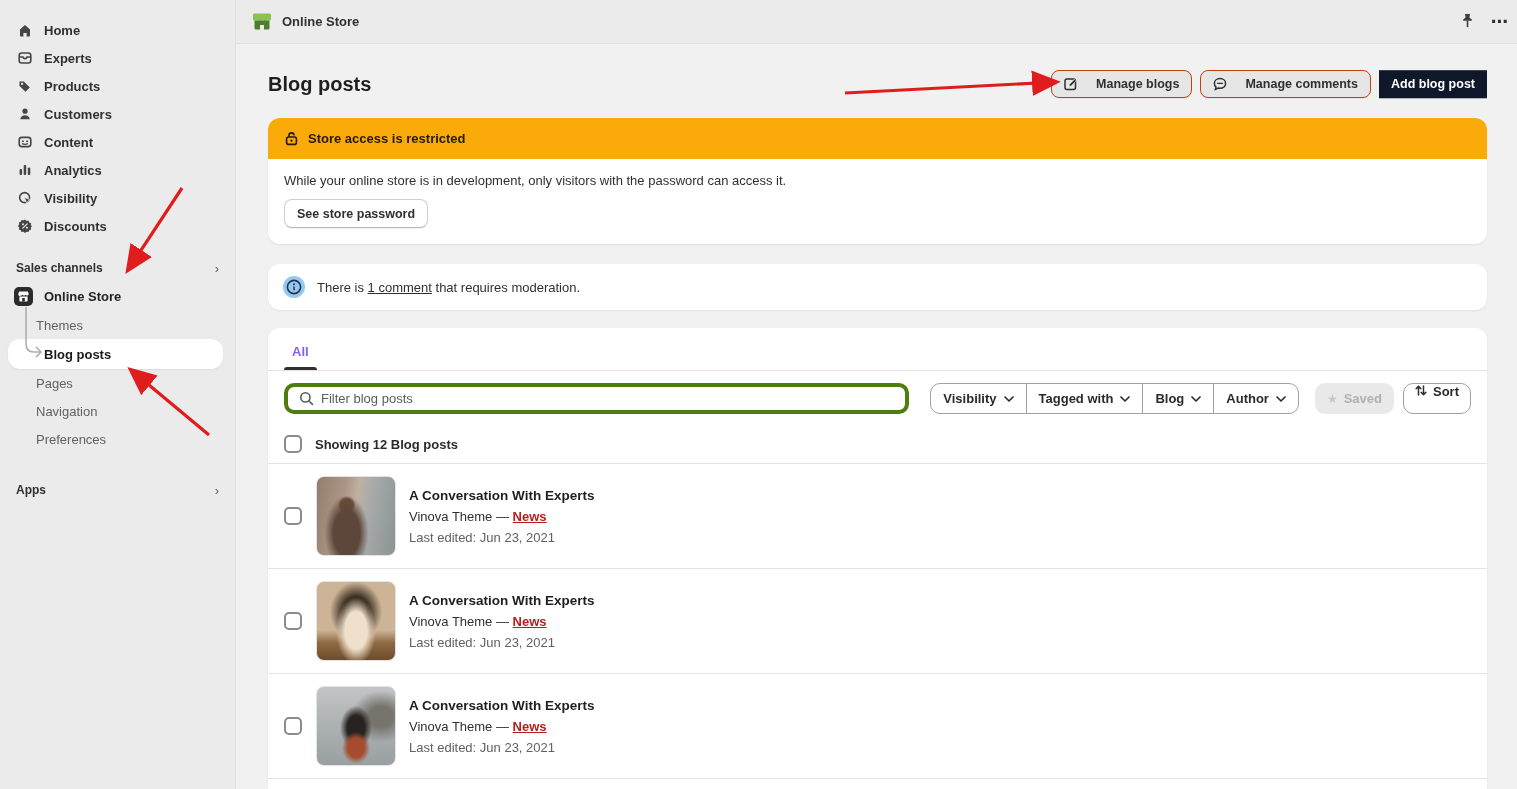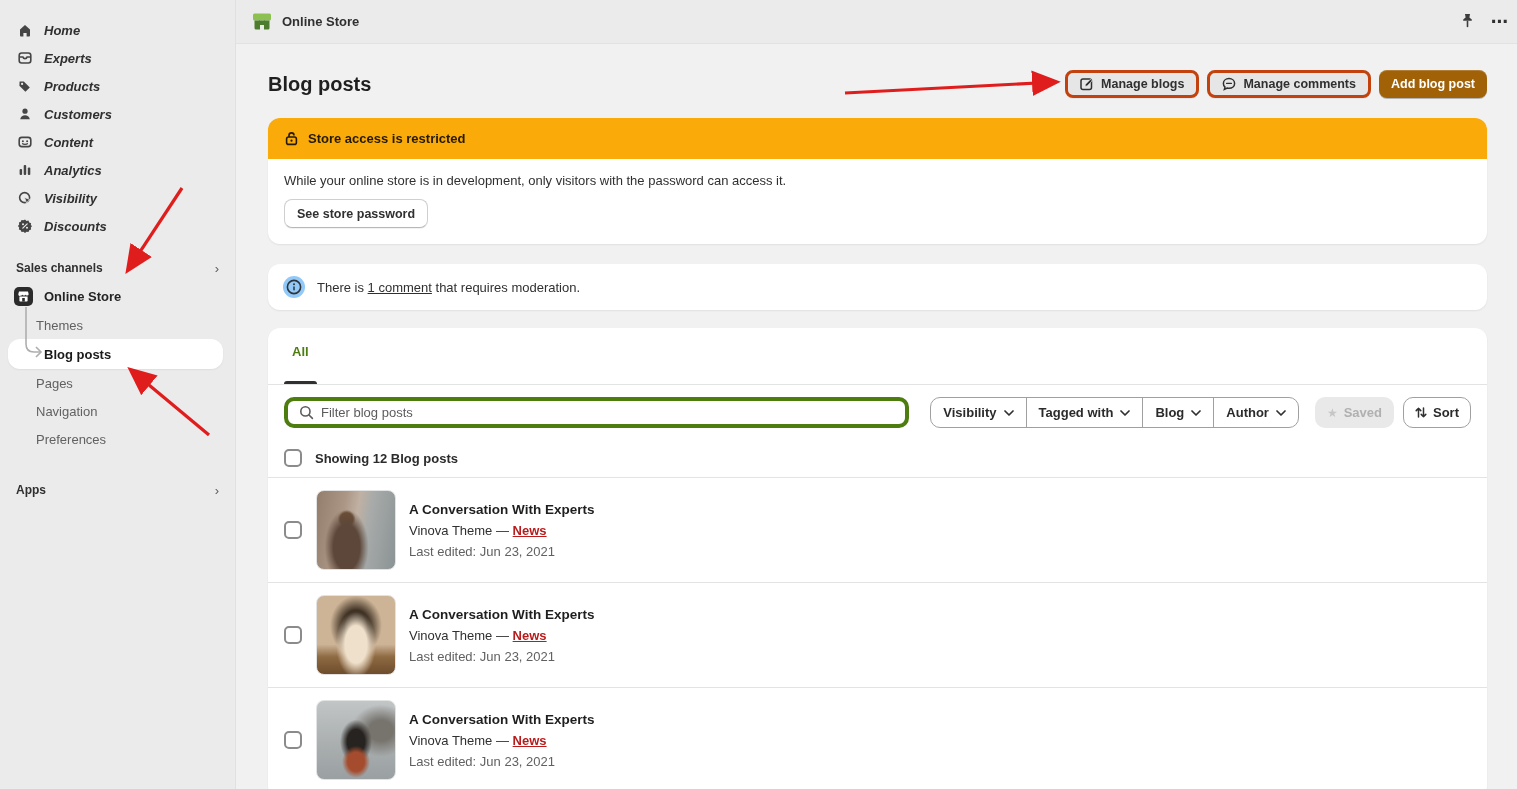--- a/index.html
+++ b/index.html
@@ -11,21 +11,21 @@
   }
 
   
   .sidebar {
     position:absolute; left:0; top:0; width:236px; height:789px;
     background:#ebebeb; border-right:1px solid #e0e0e0; z-index:2;
   }
   .nav { padding-top:16px; }
   .nav-item {
     height:28px; display:flex; align-items:center; gap:11px;
-    padding:0 16px; font-size:13px; font-weight:600; color:#303030; cursor:pointer;font-style:italic;
+    padding:0 16px; font-size:13px; font-weight:600; color:#303030; cursor:pointer;
   }
   .nav-item .ic { width:17px; height:17px; display:flex; align-items:center; justify-content:center; flex:none; }
   .section-header {
     height:28px; margin-top:14px; display:flex; align-items:center; justify-content:space-between;
     padding:0 16px; font-size:12px; font-weight:700; color:#303030; cursor:pointer;
   }
   .section-header .chev { color:#5c5c5c; font-size:13px; font-weight:400; }
   .store-item {
     height:29px; display:flex; align-items:center; gap:11px; padding:0 14px;
     font-size:13px; font-weight:700; color:#242424; cursor:pointer;
@@ -52,28 +52,28 @@
 
   
   .main {
     position:absolute; left:236px; right:0; top:44px; bottom:0;
     background:#f1f1f1; padding:24px 30px 0 32px; overflow:hidden;
   }
   .page-header { display:flex; align-items:center; justify-content:space-between; height:32px; }
   .page-title { font-size:20px; font-weight:700; color:#1f1f1f; }
   .header-actions { display:flex; align-items:center; gap:8px; }
   .btn-secondary {
-    display:flex; align-items:center; gap:7px; height:28px; padding:8px 12px;
-    background:#e6e6e6; border:3px solid #c2410c; border-radius:8px;
+    display:flex; align-items:center; gap:18px; height:28px; padding:8px 12px;
+    background:#e6e6e6; border:1px solid #c2410c; border-radius:8px;
     font-size:12.5px; font-weight:600; color:#303030; cursor:pointer;
     box-shadow:0 1px 0 rgba(0,0,0,.05);
   }
   .btn-primary {
-    height:28px; padding:0 12px; background:#a16207; color:#fff;
-    border:none; border-radius:8px; font-size:12.5px; font-weight:600; cursor:pointer;
+    height:28px; padding:0 12px; background:#0f172a; color:#fff;
+    border:none; border-radius:0; font-size:12.5px; font-weight:600; cursor:pointer;
     box-shadow:inset 0 1px 0 rgba(255,255,255,.18), 0 1px 0 rgba(0,0,0,.25);
     font-family:inherit;
   }
 
   .card { background:#fff; border-radius:12px; box-shadow:0 1px 2px rgba(0,0,0,.07); }
 
   
   .warning-card { margin-top:18px; overflow:hidden; }
   .warning-head {
     display:flex; align-items:center; gap:9px; padding:13px 16px;
@@ -88,21 +88,21 @@
   }
 
   
   .info-card { margin-top:20px; display:flex; align-items:center; gap:12px; padding:12px 15px; }
   .info-text { font-size:13px; color:#303030; }
   .info-text a { color:#303030; font-weight:400; }
 
   
   .list-card { margin-top:18px; min-height:470px; overflow:hidden; }
   .tabs-row { padding:6px 16px 0; border-bottom:1px solid #e3e3e3; }
-  .tab { display:inline-block; position:relative; padding:10px 8px 25px; font-size:13px; font-weight:600; color:#4d7c0f; cursor:pointer; }
+  .tab { display:inline-block; position:relative; padding:10px 8px 11px; font-size:13px; font-weight:600; color:#8b5cf6; cursor:pointer; }
   .tab.active::after { content:""; position:absolute; left:0; right:0; bottom:0; height:3px; background:#303030; border-radius:3px 3px 0 0; }
 
   .filter-row { display:flex; align-items:center; padding:12px 16px; }
   .search-box {
     flex:1; max-width:650px; height:31px; border:4px solid #4d7c0f; border-radius:10px;
     background:#fff; display:flex; align-items:center; gap:7px; padding:0 11px;
   }
   .search-box input {
     border:none; outline:none; flex:1; font-size:13px; color:#303030; background:transparent;
     font-family:inherit;
@@ -117,21 +117,21 @@
     font-size:13px; font-weight:600; color:#2b2b2b; border-left:1px solid #a0a0a0; cursor:pointer;
   }
   .seg:first-child { border-left:none; }
   .btn-saved {
     margin-left:16px; height:31px; display:flex; align-items:center; gap:6px; padding:0 12px;
     background:#e9e9e9; border:none; border-radius:10px;
     font-size:13px; font-weight:600; color:#b0b0b0; cursor:default; font-family:inherit;
   }
   .btn-saved .star { color:#c6c6c6; font-size:12px; }
   .btn-sort {
-    margin-left:9px; height:31px; display:flex; align-items:center; gap:6px; padding:0 11px;
+    margin-left:9px; height:31px; display:flex; align-items:flex-start; gap:6px; padding:0 11px;
     background:#fff; border:1px solid #a0a0a0; border-radius:10px;
     font-size:13px; font-weight:600; color:#2b2b2b; cursor:pointer; font-family:inherit;
   }
 
   .select-all-row {
     display:flex; align-items:center; gap:13px; padding:9px 16px 10px;
     border-bottom:1px solid #e3e3e3;
   }
   .summary-label { font-size:13px; font-weight:700; color:#2b2b2b; }
 

